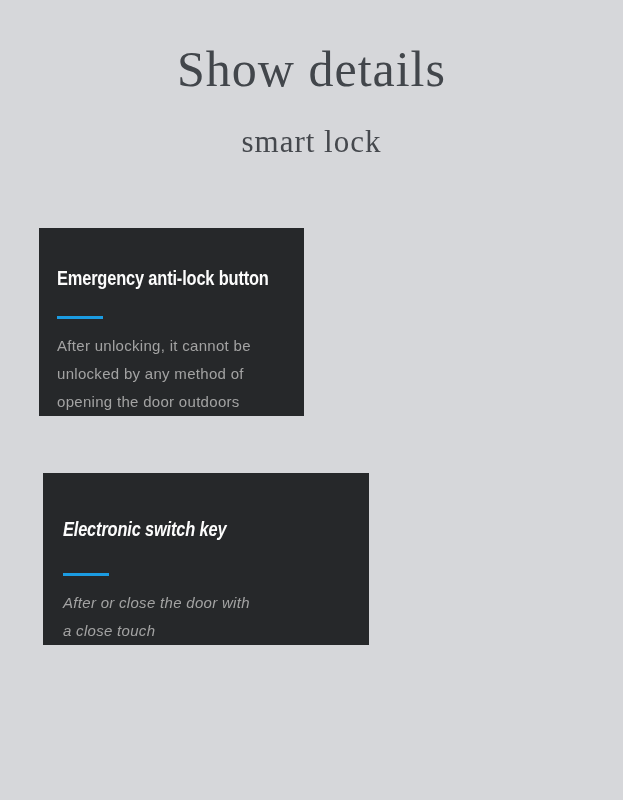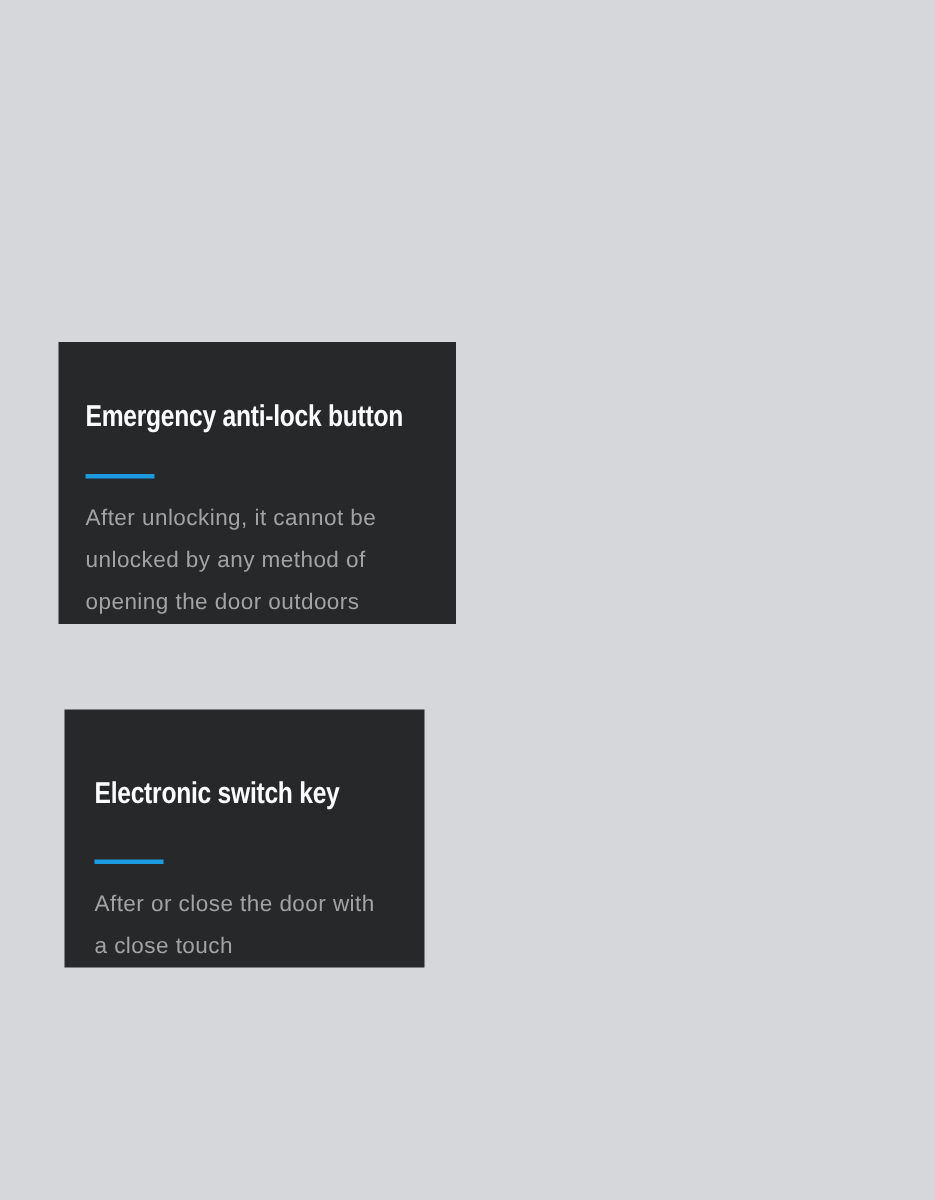--- a/index.html
+++ b/index.html
@@ -37,21 +37,21 @@
   .row-1 { height:222px; margin-bottom:23px; }
   .row-2 { height:226px; }
 
   .text-panel {
     background:#26282a;
     color:#f2f3f5;
     position:relative;
     flex:0 0 auto;
   }
   .panel-1 { width:265px; margin-right:4px; padding:40px 16px 0 18px; }
-  .panel-2 { width:240px; margin-left:4px; padding:46px 16px 0 20px; }
+  .panel-2 { width:326px; margin-left:4px; padding:46px 16px 0 20px;font-style:italic; }
 
   .feature-title {
     display:inline-block;
     font-weight:700;
     font-size:20px;
     line-height:20px;
     color:#fcfcfc;
     letter-spacing:-0.2px;
     transform:scaleX(0.82);
     transform-origin:left center;
@@ -153,20 +153,22 @@
   }
   .pill-icon-key {
     right:10px; top:50%; margin-top:-5px; width:9px; height:9px;
     border:2px solid #5d6165; transform:rotate(45deg);
   }
 </style>
 </head>
 <body>
 
 <div class="header">
+  <div class="page-title">Show details</div>
+  <div class="page-subtitle">smart lock</div>
 </div>
 
 <div class="features">
 
   <div class="feature-row row-1">
     <div class="text-panel panel-1">
       <span class="feature-title">Emergency anti-lock button</span>
       <div class="divider"></div>
       <div class="feature-desc">
         <div>After unlocking, it cannot be</div>

